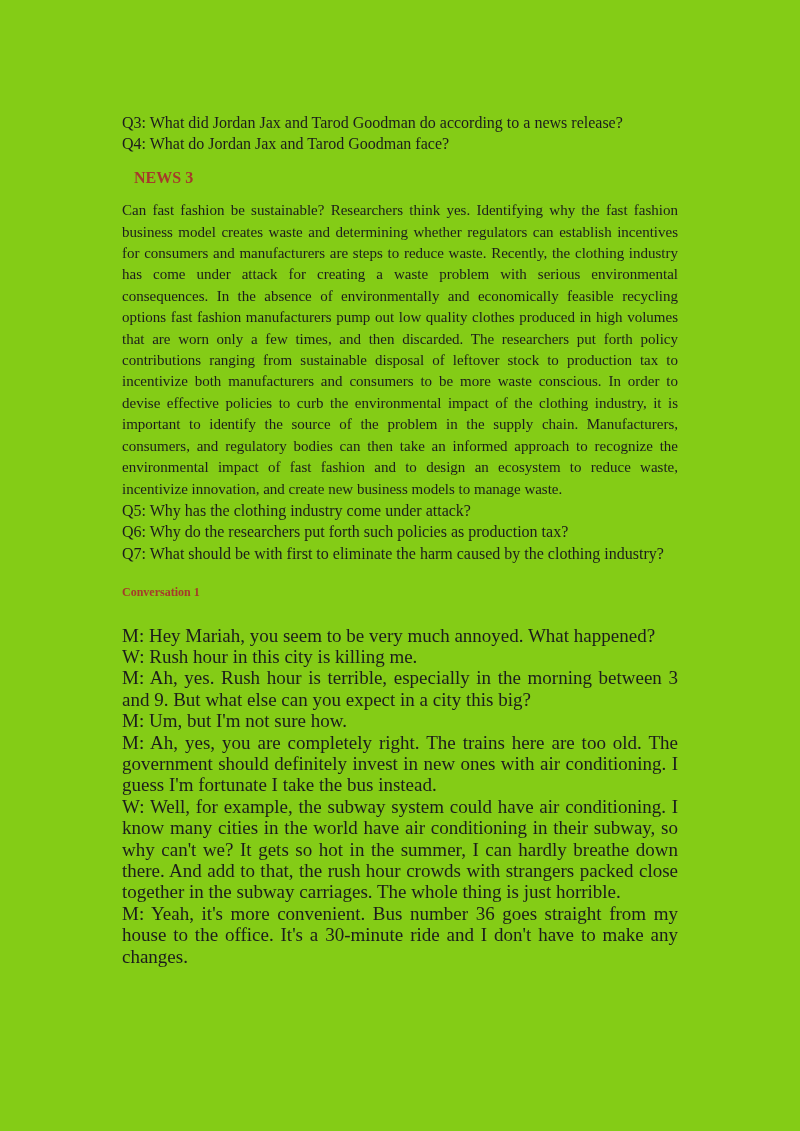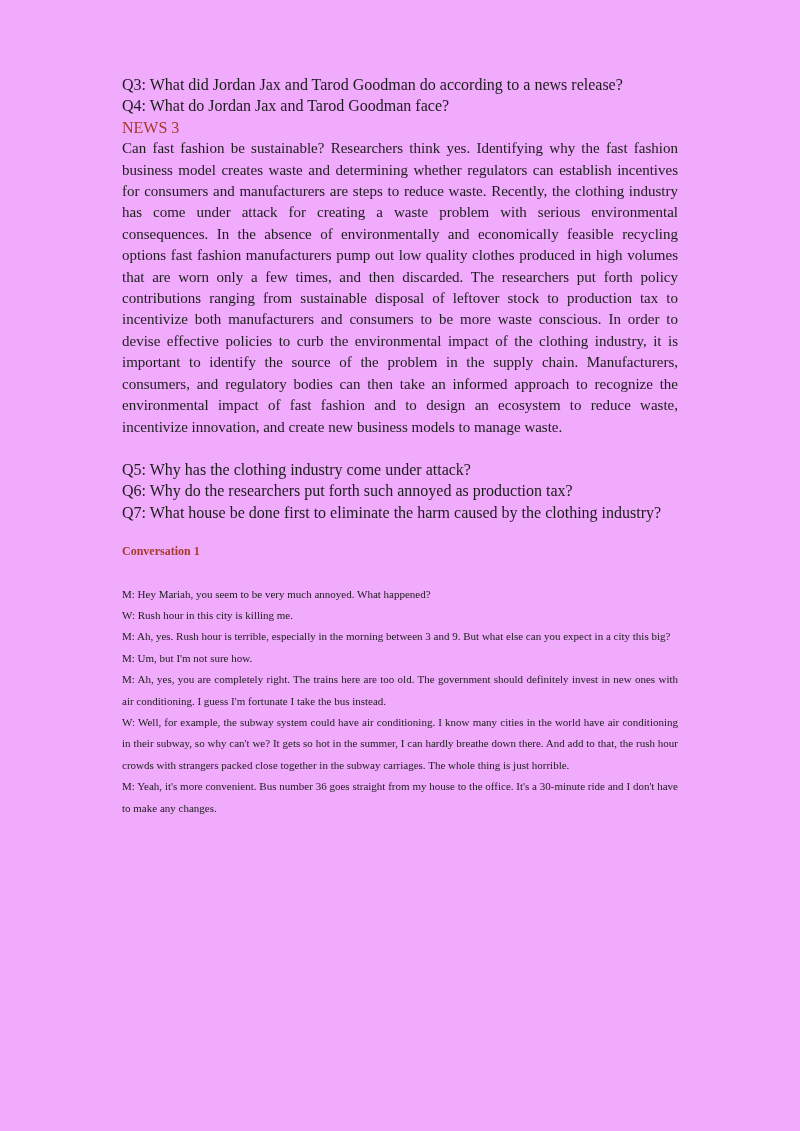--- a/index.html
+++ b/index.html
@@ -11,75 +11,74 @@
     width: 800px;
     height: 1131px;
     overflow: hidden;
     font-family: "Liberation Serif", "DejaVu Serif", serif;
     color: #1c1c1c;
   }
   .page {
     box-sizing: border-box;
     width: 800px;
     height: 1131px;
-    padding: 74px 122px 0 122px;
-    background: #f0abfc;
+    padding: 112px 122px 0 122px;
+    background: #84cc16;
   }
   .q {
     margin: 0;
     font-size: 16px;
     line-height: 21.4px;
     text-align: left;
   }
   .q-block2 {
-    margin-top: 21px;
   }
   .section-heading {
-    margin: 0;
+    margin: 12px;
     font-size: 16px;
     line-height: 21.4px;
-    font-weight: normal;
+    font-weight: bold;
     color: var(--heading-color, #a63a2b);
   }
   .para {
     margin: 0;
     font-size: 15px;
     line-height: 21.4px;
     text-align: justify;
     text-justify: inter-word;
   }
   .conv-heading {
     margin: 18px 0 21px 0;
     font-size: 12px;
     line-height: 21.4px;
     font-weight: bold;
     color: var(--heading-color, #a63a2b);
   }
   .turn {
     margin: 0;
-    font-size: 11px;
+    font-size: 19px;
     line-height: 21.4px;
     text-align: justify;
     text-justify: inter-word;
   }
 </style>
 </head>
 <body style="color: rgb(28, 28, 28); background: rgb(255, 255, 255);">
 
 <div class="page">
 
   <p class="q">Q3: What did Jordan Jax and Tarod Goodman do according to a news release?</p>
   <p class="q">Q4: What do Jordan Jax and Tarod Goodman face?</p>
 
   <h3 class="section-heading">NEWS 3</h3>
   <p class="para">Can fast fashion be sustainable? Researchers think yes. Identifying why the fast fashion business model creates waste and determining whether regulators can establish incentives for consumers and manufacturers are steps to reduce waste. Recently, the clothing industry has come under attack for creating a waste problem with serious environmental consequences. In the absence of environmentally and economically feasible recycling options fast fashion manufacturers pump out low quality clothes produced in high volumes that are worn only a few times, and then discarded. The researchers put forth policy contributions ranging from sustainable disposal of leftover stock to production tax to incentivize both manufacturers and consumers to be more waste conscious. In order to devise effective policies to curb the environmental impact of the clothing industry, it is important to identify the source of the problem in the supply chain. Manufacturers, consumers, and regulatory bodies can then take an informed approach to recognize the environmental impact of fast fashion and to design an ecosystem to reduce waste, incentivize innovation, and create new business models to manage waste.</p>
 
   <p class="q q-block2">Q5: Why has the clothing industry come under attack?</p>
-  <p class="q">Q6: Why do the researchers put forth such annoyed as production tax?</p>
-  <p class="q">Q7: What house be done first to eliminate the harm caused by the clothing industry?</p>
+  <p class="q">Q6: Why do the researchers put forth such policies as production tax?</p>
+  <p class="q">Q7: What should be with first to eliminate the harm caused by the clothing industry?</p>
 
   <h3 class="conv-heading">Conversation 1</h3>
 
   <p class="turn">M: Hey Mariah, you seem to be very much annoyed. What happened?</p>
   <p class="turn">W: Rush hour in this city is killing me.</p>
   <p class="turn">M: Ah, yes. Rush hour is terrible, especially in the morning between 3 and 9. But what else can you expect in a city this big?</p>
   <p class="turn">M: Um, but I'm not sure how.</p>
   <p class="turn">M: Ah, yes, you are completely right. The trains here are too old. The government should definitely invest in new ones with air conditioning. I guess I'm fortunate I take the bus instead.</p>
   <p class="turn">W: Well, for example, the subway system could have air conditioning. I know many cities in the world have air conditioning in their subway, so why can't we? It gets so hot in the summer, I can hardly breathe down there. And add to that, the rush hour crowds with strangers packed close together in the subway carriages. The whole thing is just horrible.</p>
   <p class="turn">M: Yeah, it's more convenient. Bus number 36 goes straight from my house to the office. It's a 30-minute ride and I don't have to make any changes.</p>

